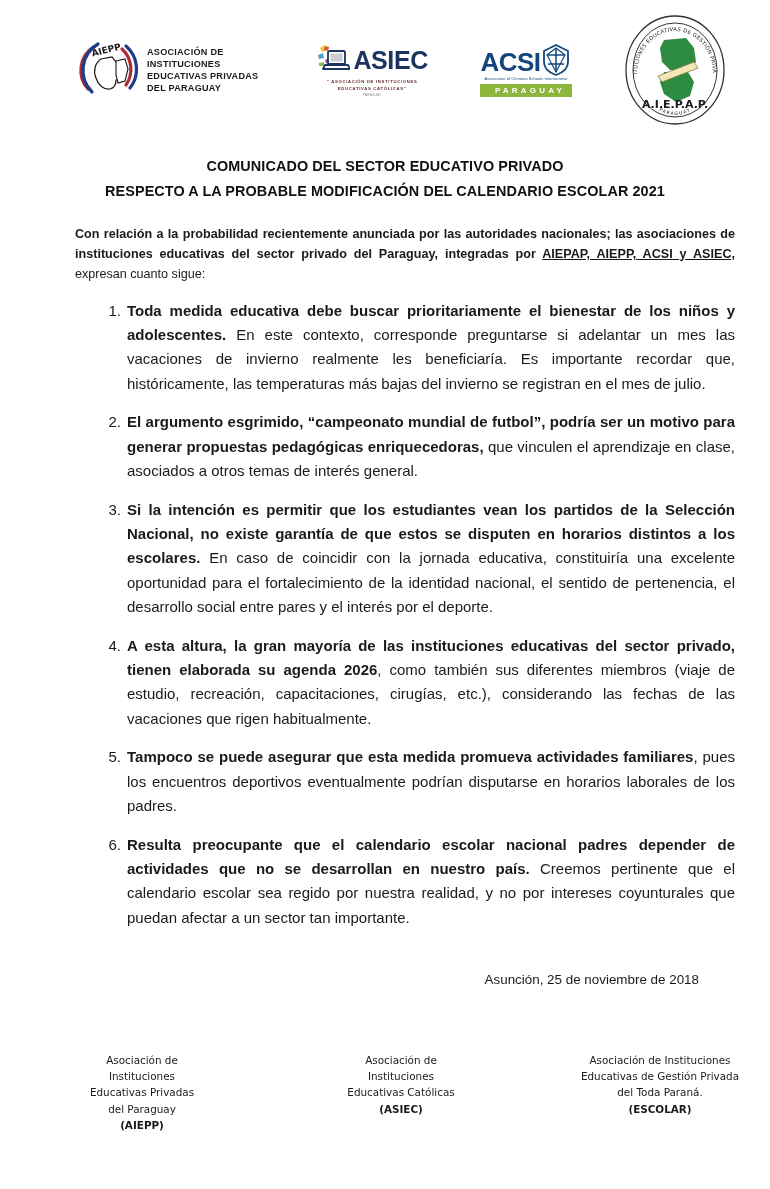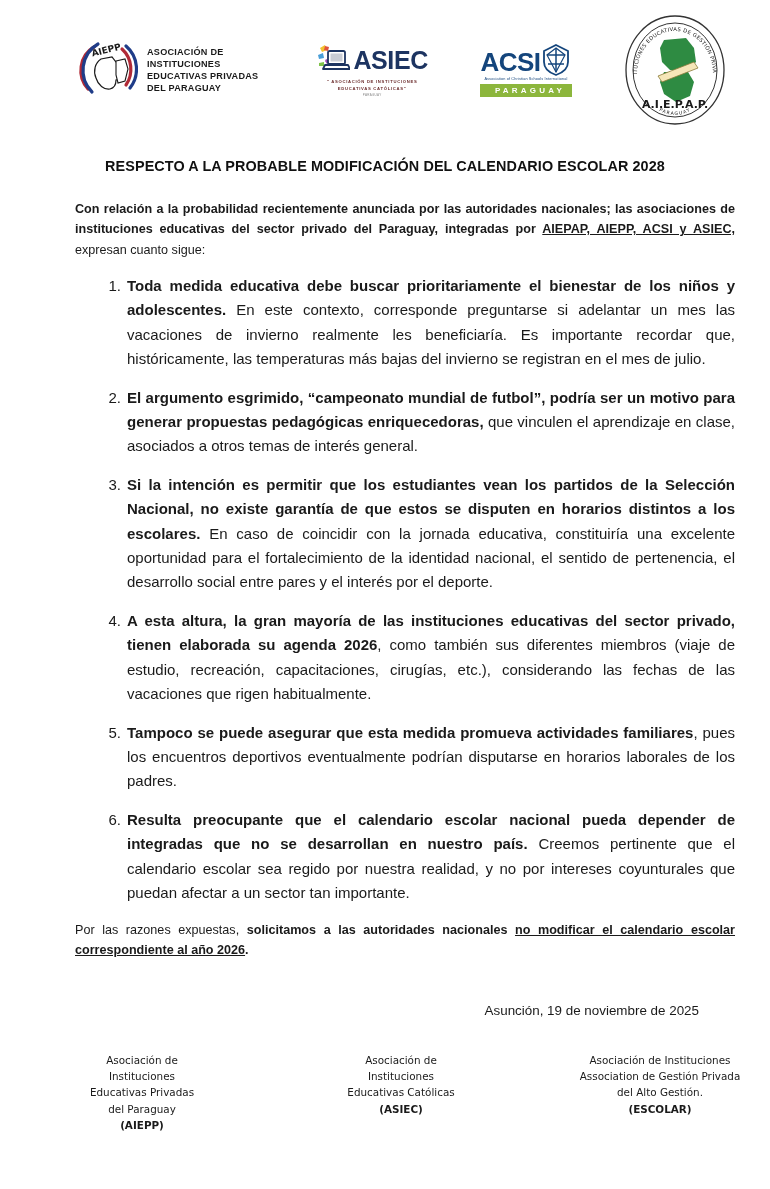--- a/index.html
+++ b/index.html
@@ -279,39 +279,39 @@
         </text>
         <path d="M40 26 L62 24 L70 34 L72 48 L64 56 L46 56 L38 48 L36 34 Z" fill="#2e8b42"></path>
         <path d="M40 58 L64 58 L70 68 L66 82 L52 88 L40 80 L36 68 Z" fill="#2e8b42"></path>
         <path d="M34 62 L70 48 L74 54 L38 68 Z" fill="#f5e6b8" stroke="#8a7b3a" stroke-width="0.8"></path>
         <text x="51" y="94" font-family="DejaVu Sans, sans-serif" font-size="11" font-weight="bold" fill="#1a1a1a" text-anchor="middle">A.I.E.P.A.P.</text>
       </svg>
     </span>
   </div>
 
   <div class="title-block">
-    <div class="title-line">RESPECTO A LA PROBABLE MODIFICACIÓN DEL CALENDARIO ESCOLAR 2028</div>
+    <div class="title-line">COMUNICADO DEL SECTOR EDUCATIVO PRIVADO</div>
+    <div class="title-line">RESPECTO A LA PROBABLE MODIFICACIÓN DEL CALENDARIO ESCOLAR 2021</div>
   </div>
 
   <div class="body-wrap">
 
     <p class="intro"><b>Con relación a la probabilidad recientemente anunciada por las autoridades nacionales; las asociaciones de instituciones educativas del sector privado del Paraguay, integradas por </b><b class="u">AIEPAP, AIEPP, ACSI y ASIEC,</b><span> expresan cuanto sigue:</span></p>
 
     <ol class="claims">
       <li><b>Toda medida educativa debe buscar prioritariamente el bienestar de los niños y adolescentes.</b><span> En este contexto, corresponde preguntarse si adelantar un mes las vacaciones de invierno realmente les beneficiaría. Es importante recordar que, históricamente, las temperaturas más bajas del invierno se registran en el mes de julio.</span></li>
       <li><b>El argumento esgrimido, “campeonato mundial de futbol”, podría ser un motivo para generar propuestas pedagógicas enriquecedoras,</b><span> que vinculen el aprendizaje en clase, asociados a otros temas de interés general.</span></li>
       <li><b>Si la intención es permitir que los estudiantes vean los partidos de la Selección Nacional, no existe garantía de que estos se disputen en horarios distintos a los escolares.</b><span> En caso de coincidir con la jornada educativa, constituiría una excelente oportunidad para el fortalecimiento de la identidad nacional, el sentido de pertenencia, el desarrollo social entre pares y el interés por el deporte.</span></li>
       <li><b>A esta altura, la gran mayoría de las instituciones educativas del sector privado, tienen elaborada su agenda 2026</b><span>, como también sus diferentes miembros (viaje de estudio, recreación, capacitaciones, cirugías, etc.), considerando las fechas de las vacaciones que rigen habitualmente.</span></li>
       <li><b>Tampoco se puede asegurar que esta medida promueva actividades familiares</b><span>, pues los encuentros deportivos eventualmente podrían disputarse en horarios laborales de los padres.</span></li>
-      <li><b>Resulta preocupante que el calendario escolar nacional pueda depender de integradas que no se desarrollan en nuestro país.</b><span> Creemos pertinente que el calendario escolar sea regido por nuestra realidad, y no por intereses coyunturales que puedan afectar a un sector tan importante.</span></li>
+      <li><b>Resulta preocupante que el calendario escolar nacional padres depender de actividades que no se desarrollan en nuestro país.</b><span> Creemos pertinente que el calendario escolar sea regido por nuestra realidad, y no por intereses coyunturales que puedan afectar a un sector tan importante.</span></li>
     </ol>
 
-    <p class="closing"><span>Por las razones expuestas, </span><b>solicitamos a las autoridades nacionales </b><b class="u">no modificar el calendario escolar correspondiente al año 2026</b><b>.</b></p>
-
-    <div class="date-line">Asunción, 19 de noviembre de 2025</div>
+
+    <div class="date-line">Asunción, 25 de noviembre de 2018</div>
   </div>
 
   <div class="footer">
 
     <div class="footer-col">
       <div>Asociación de</div>
       <div>Instituciones</div>
       <div>Educativas Privadas</div>
       <div>del Paraguay</div>
       <div class="abbr">(AIEPP)</div>
@@ -320,19 +320,19 @@
     <div class="footer-col">
       <div>Asociación de</div>
       <div>Instituciones</div>
       <div>Educativas Católicas</div>
       <div class="abbr">(ASIEC)</div>
     </div>
 
 
     <div class="footer-col">
       <div>Asociación de Instituciones</div>
-      <div>Association de Gestión Privada</div>
-      <div>del Alto Gestión.</div>
+      <div>Educativas de Gestión Privada</div>
+      <div>del Toda Paraná.</div>
       <div class="abbr">(ESCOLAR)</div>
     </div>
   </div>
 
 </div>
 
 </body></html>

